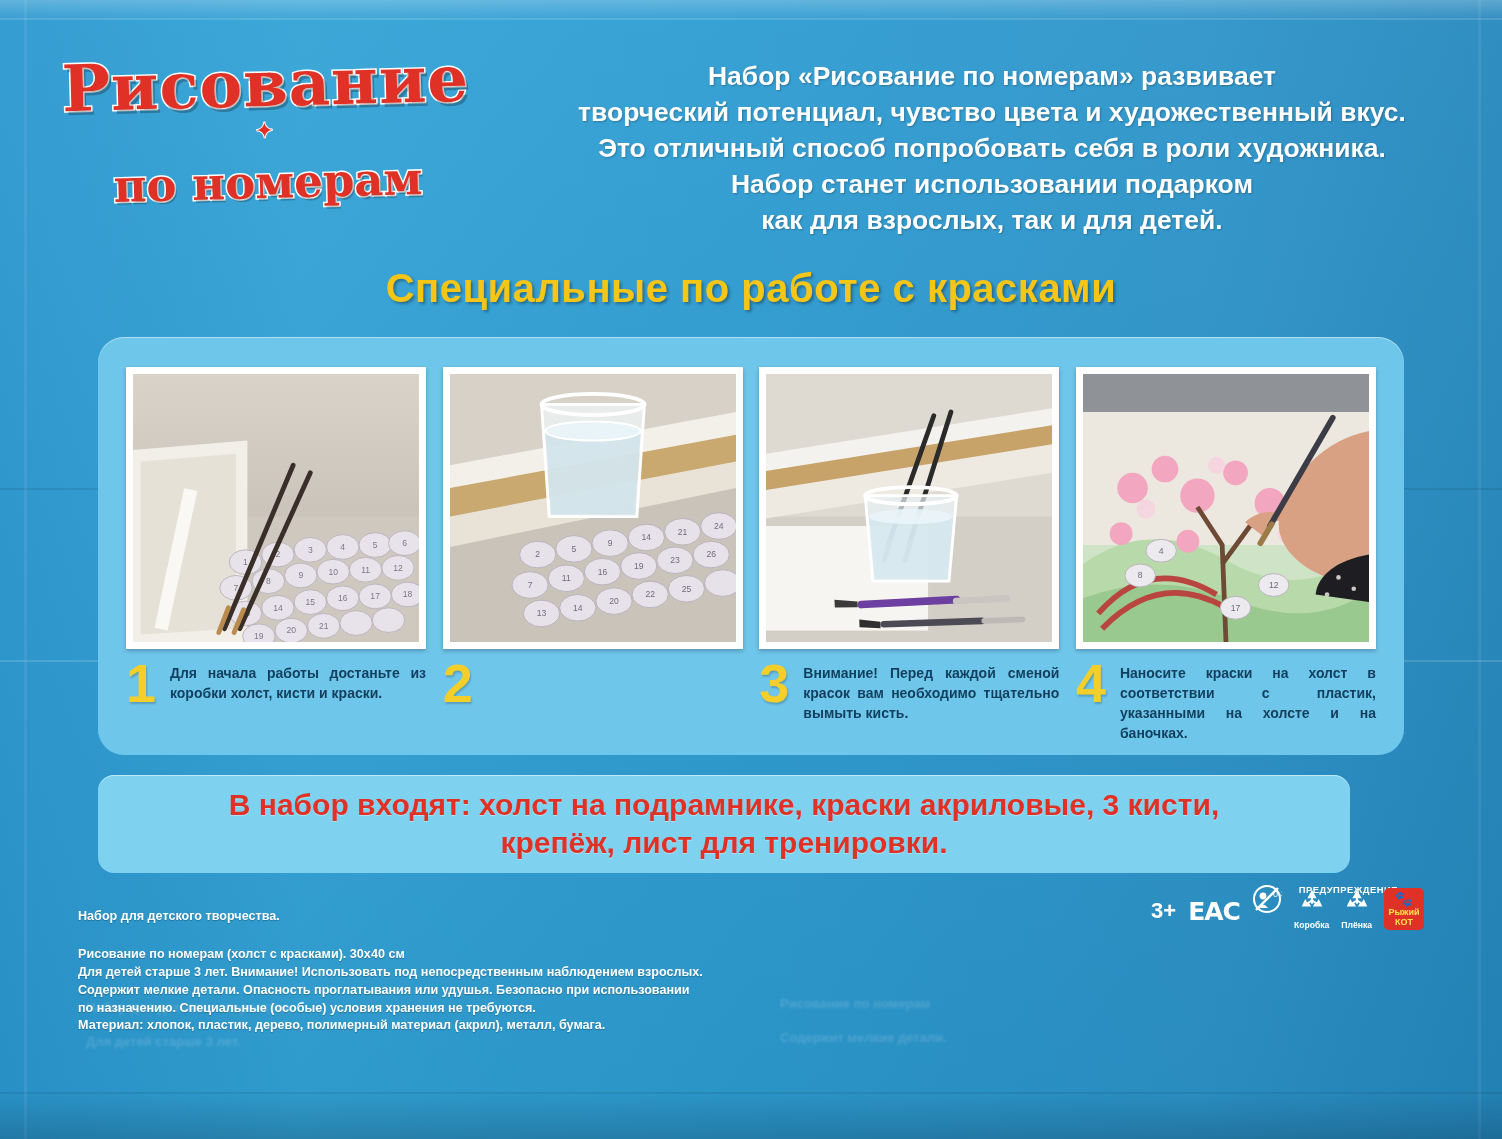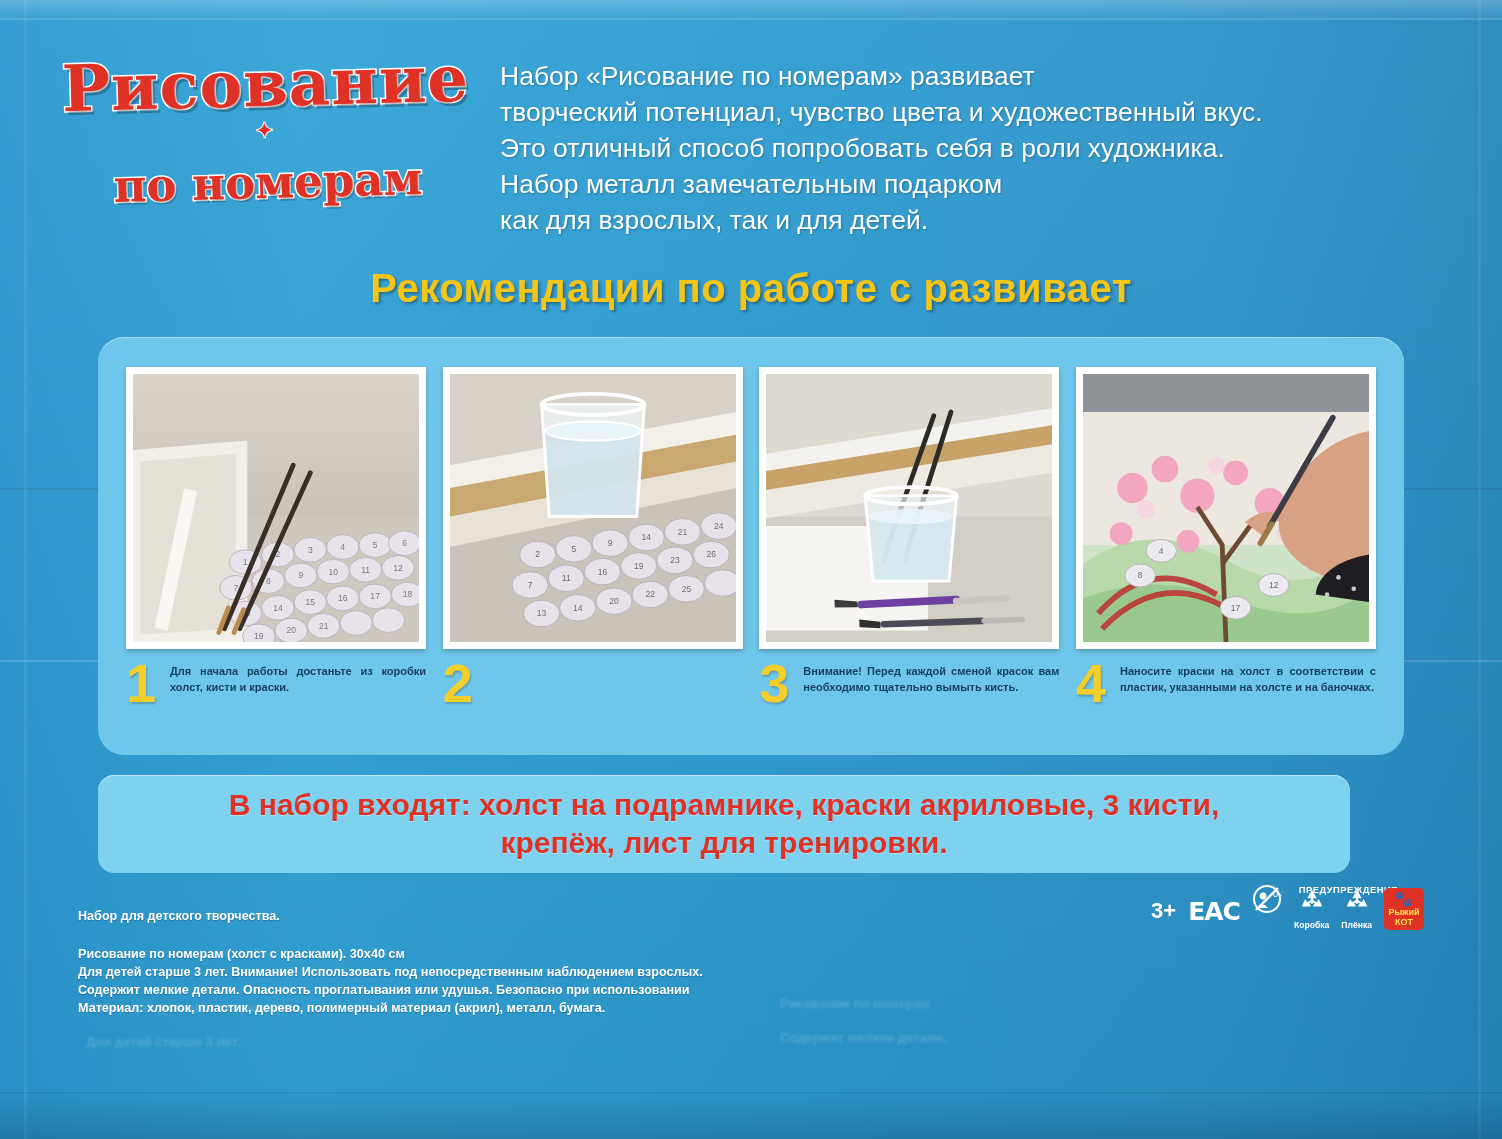--- a/index.html
+++ b/index.html
@@ -79,28 +79,28 @@
     -webkit-text-stroke: 2px #ffffff;
     paint-order: stroke fill;
     font-size: 22px;
     letter-spacing: 4px;
     margin-top: 2px;
   }
 
   
   .intro {
     position: absolute;
-    left: 500px;
+    left: 512px;
     top: 58px;
     width: 960px;
-    text-align: left;
+    text-align: center;
     color: #ffffff;
     font-size: 26.5px;
     line-height: 1.36;
-    font-weight: normal;
+    font-weight: bold;
     text-shadow: 1px 1px 2px rgba(0,0,0,0.25);
   }
   .intro div { white-space: nowrap; }
 
   .heading {
     position: absolute;
     top: 266px;
     left: 0; right: 0;
     text-align: center;
     font-size: 40px;
@@ -149,21 +149,21 @@
   .num {
     font-size: 54px;
     font-weight: bold;
     color: #f4cf2a;
     line-height: 0.92;
     width: 44px;
     flex: none;
     text-shadow: 1px 2px 2px rgba(0,0,0,0.2);
   }
   .ctext {
-    font-size: 11px;
+    font-size: 14px;
     line-height: 1.42;
     color: #123f5e;
     text-align: justify;
     font-weight: bold;
     padding-top: 5px;
   }
 
   
   .includes {
     position: absolute;
@@ -290,25 +290,25 @@
   <div class="logo">
     <div class="l1">Рисование</div>
     <div class="orn">✦</div>
     <div class="l2">по номерам</div>
   </div>
 
   <div class="intro">
     <div>Набор «Рисование по номерам» развивает</div>
     <div>творческий потенциал, чувство цвета и художественный вкус.</div>
     <div>Это отличный способ попробовать себя в роли художника.</div>
-    <div>Набор металл замечательным подарком</div>
+    <div>Набор станет использовании подарком</div>
     <div>как для взрослых, так и для детей.</div>
   </div>
 
-  <div class="heading">Рекомендации по работе с развивает</div>
+  <div class="heading">Специальные по работе с красками</div>
 
   <div class="panel">
     <div class="steps">
 
       <div class="step">
         <div class="photo">
           <div class="photo-inner">
             <svg viewBox="0 0 300 282" width="100%" height="100%" preserveAspectRatio="none" aria-hidden="true">
               <defs>
                 <linearGradient id="bg1" x1="0" y1="0" x2="0" y2="1">
@@ -574,20 +574,21 @@
   <div class="includes">
     <div>В набор входят: холст на подрамнике, краски акриловые, 3 кисти,</div>
     <div>крепёж, лист для тренировки.</div>
   </div>
 
   <div class="legal">
     <div class="bold">Набор для детского творчества.</div>
     <div class="bold">Рисование по номерам (холст с красками).  30х40 см</div>
     <div>Для детей старше 3 лет. Внимание! Использовать под непосредственным наблюдением взрослых.</div>
     <div>Содержит мелкие детали. Опасность проглатывания или удушья. Безопасно при использовании</div>
+    <div>по назначению. Специальные (особые) условия хранения не требуются.</div>
     <div>Материал: хлопок, пластик, дерево, полимерный материал (акрил), металл, бумага.</div>
   </div>
 
   <div class="warn-label">ПРЕДУПРЕЖДЕНИЕ</div>
   <div class="marks">
     <div class="age">3+</div>
     <div class="eac">ЕAC</div>
 
     <div class="icon-box">
       <svg width="30" height="30" viewBox="0 0 30 30" aria-hidden="true">

